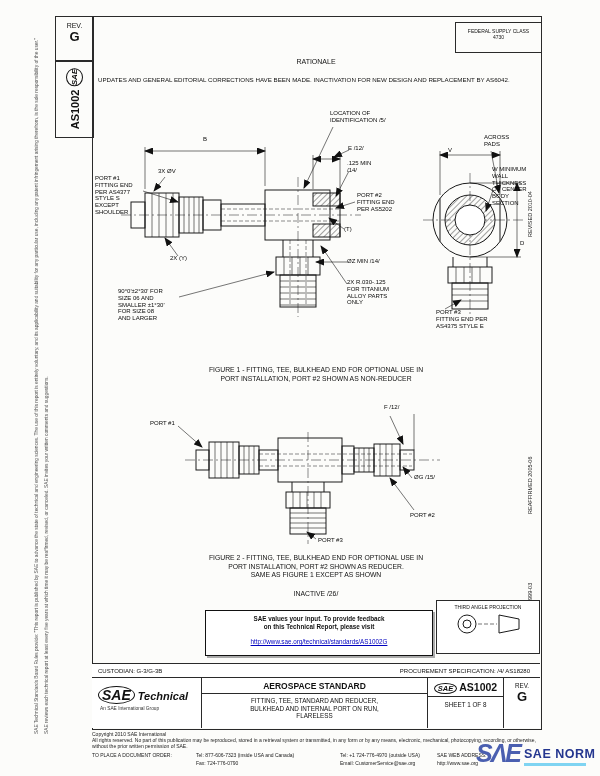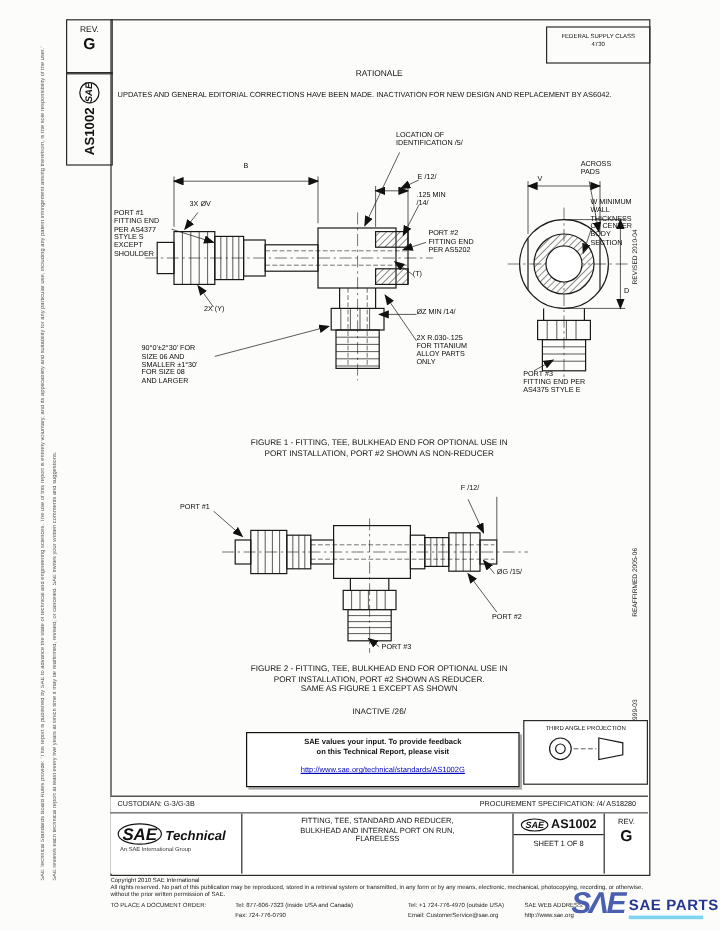--- a/index.html
+++ b/index.html
@@ -303,20 +303,21 @@
 
 <div class="ft">
   <div class="cell c-logo">
     <div class="logo-row">
       <span class="sae-oval logo-sae">SAE</span>
       <span class="logo-aero">Technical</span>
     </div>
     <div class="logo-tag">An SAE International Group</div>
   </div>
   <div class="cell c-main">
+    <div class="as-head">AEROSPACE STANDARD</div>
     <div class="as-title">FITTING, TEE, STANDARD AND REDUCER,
 BULKHEAD AND INTERNAL PORT ON RUN,
 FLARELESS</div>
   </div>
   <div class="cell c-num">
     <div class="num-row">
       <span class="sae-oval num-sae">SAE</span>
       <span class="num-doc">AS1002</span>
     </div>
     <div class="sheet">SHEET 1 OF 8</div>
@@ -333,16 +334,16 @@
 <div class="legal" style="left:196px;top:752px">Tel: 877-606-7323 (inside USA and Canada)</div>
 <div class="legal" style="left:340px;top:752px">Tel: +1 724-776-4970 (outside USA)</div>
 <div class="legal" style="left:196px;top:760px">Fax: 724-776-0790</div>
 <div class="legal" style="left:340px;top:760px">Email: CustomerService@sae.org</div>
 <div class="legal" style="left:437px;top:752px">SAE WEB ADDRESS:</div>
 <div class="legal" style="left:437px;top:760px">http://www.sae.org</div>
 
 <div class="watermark">
   <span class="wm-logo">SΛE</span>
   <span class="wm-right">
-    <span class="wm-name">SAE PARTS</span>
+    <span class="wm-name">SAE NORM</span>
     <span class="wm-bar"></span>
   </span>
 </div>
 
 </body></html>

